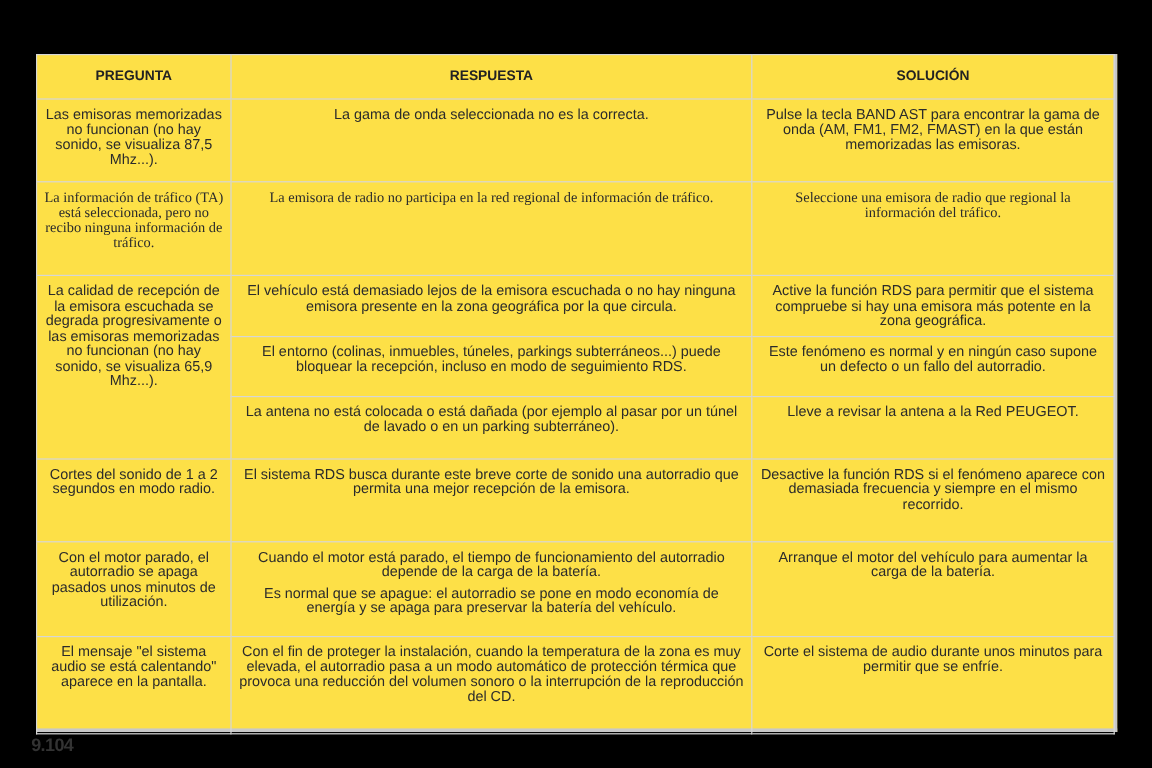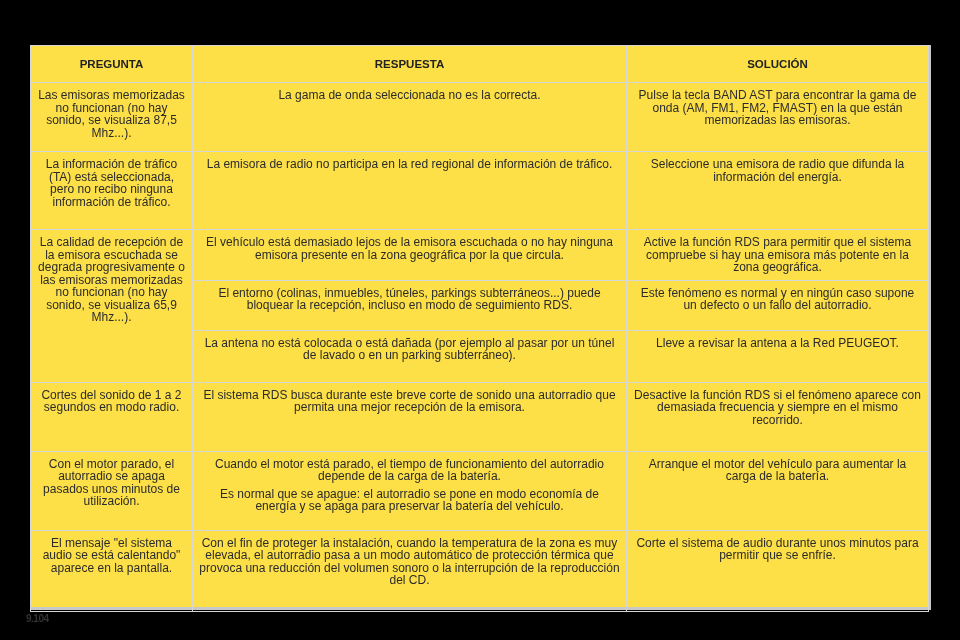--- a/index.html
+++ b/index.html
@@ -48,35 +48,35 @@
   table.faq th {
     font-weight: bold;
     text-align: center;
     vertical-align: middle;
     height: 24px;
     font-size: 11.5px;
     color: #222222;
     padding: 6px;
   }
   table.faq tr.r1 td { height: 56px; }
-  table.faq tr.r2 td { height: 65px; }
+  table.faq tr.r2 td { height: 65px; font-family: Liberation Serif, serif; }
   table.faq tr.r3a td { height: 36px; }
   table.faq tr.r3b td { height: 37px; }
   table.faq tr.r3c td { height: 39px; }
   table.faq tr.r4 td { height: 56px; margin-left: 36px; }
   table.faq tr.r5 td { height: 66px; margin-top: 19px; }
   table.faq tr.r6 td { height: 68px; }
   .para + .para { margin-top: 5px; }
   .page-num {
     position: absolute;
     left: 26px;
     top: 613px;
     font-family: "Liberation Sans", sans-serif;
     font-weight: bold;
-    font-size: 10px;
+    font-size: 15px;
     color: #333333;
     letter-spacing: -0.5px;
   }
   .watermark {
     position: absolute;
     left: 680px;
     top: 606px;
     font-family: "Liberation Sans", sans-serif;
     font-size: 26px;
     font-weight: bold;
@@ -104,21 +104,21 @@
       </thead>
       <tbody>
         <tr class="r1">
           <td>Las emisoras memorizadas no funcionan (no hay sonido, se visualiza 87,5 Mhz...).</td>
           <td>La gama de onda seleccionada no es la correcta.</td>
           <td>Pulse la tecla BAND AST para encontrar la gama de onda (AM, FM1, FM2, FMAST) en la que están memorizadas las emisoras.</td>
         </tr>
         <tr class="r2">
           <td>La información de tráfico (TA) está seleccionada, pero no recibo ninguna información de tráfico.</td>
           <td>La emisora de radio no participa en la red regional de información de tráfico.</td>
-          <td>Seleccione una emisora de radio que difunda la información del energía.</td>
+          <td>Seleccione una emisora de radio que regional la información del tráfico.</td>
         </tr>
         <tr class="r3a">
           <td rowspan="3">La calidad de recepción de la emisora escuchada se degrada progresivamente o las emisoras memorizadas no funcionan (no hay sonido, se visualiza 65,9 Mhz...).</td>
           <td>El vehículo está demasiado lejos de la emisora escuchada o no hay ninguna emisora presente en la zona geográfica por la que circula.</td>
           <td>Active la función RDS para permitir que el sistema compruebe si hay una emisora más potente en la zona geográfica.</td>
         </tr>
         <tr class="r3b">
           <td>El entorno (colinas, inmuebles, túneles, parkings subterráneos...) puede bloquear la recepción, incluso en modo de seguimiento RDS.</td>
           <td>Este fenómeno es normal y en ningún caso supone un defecto o un fallo del autorradio.</td>
         </tr>

